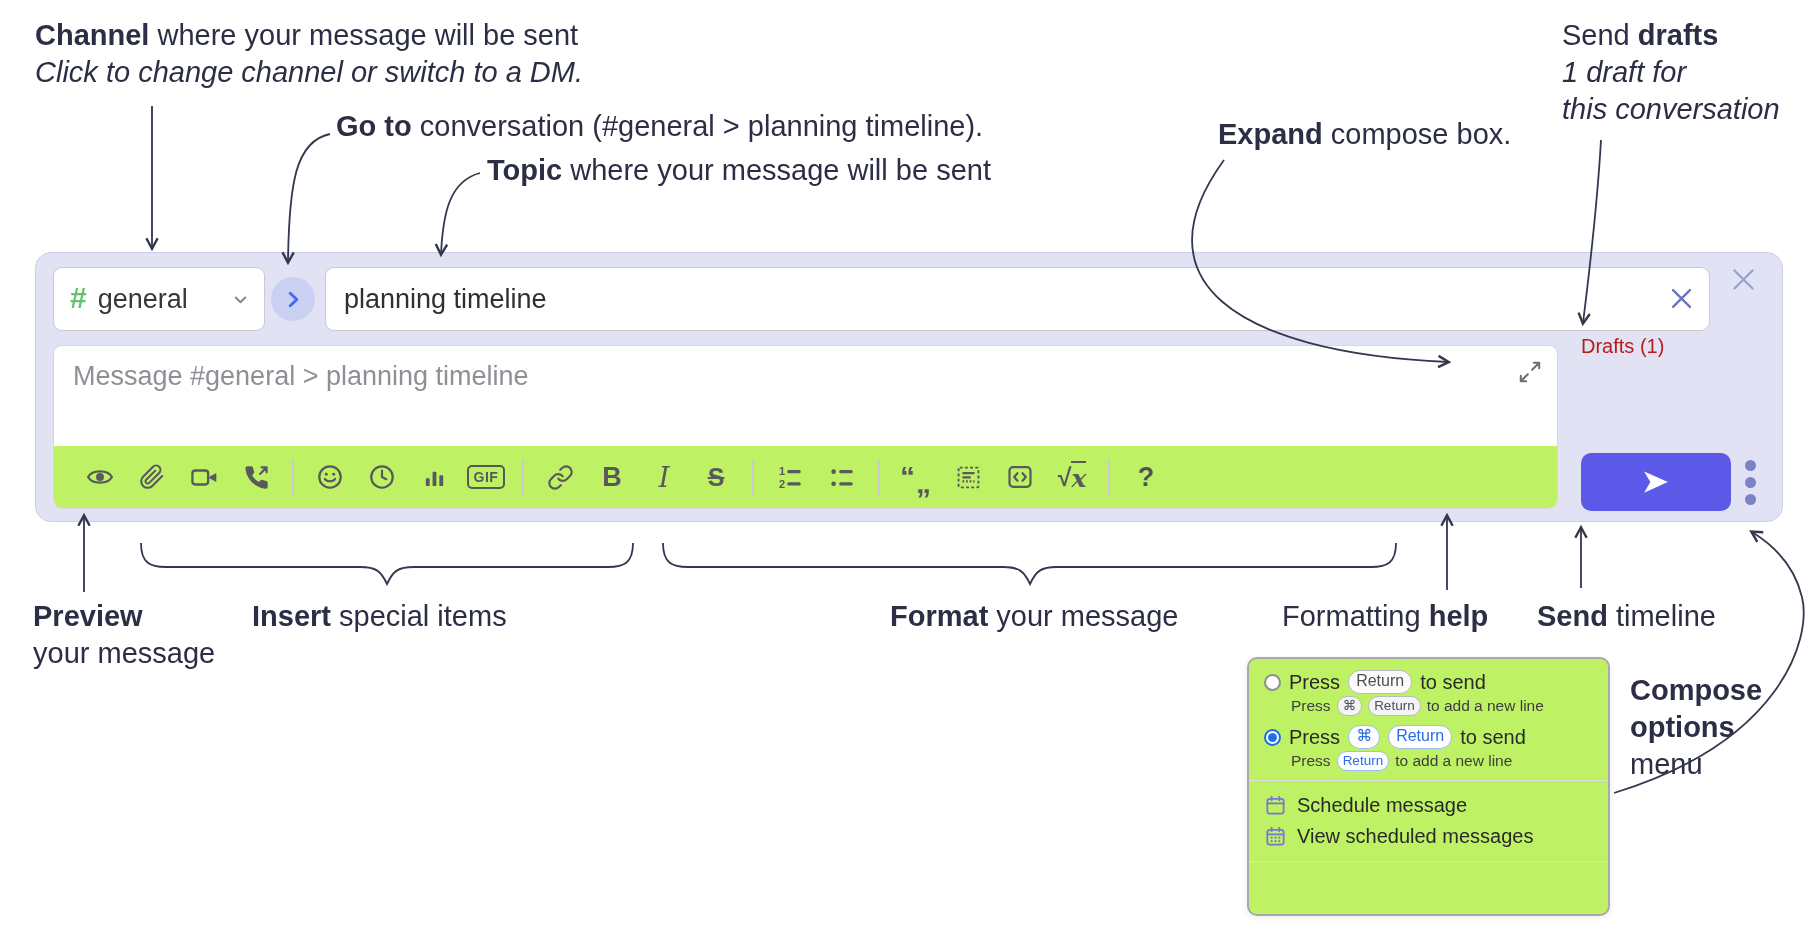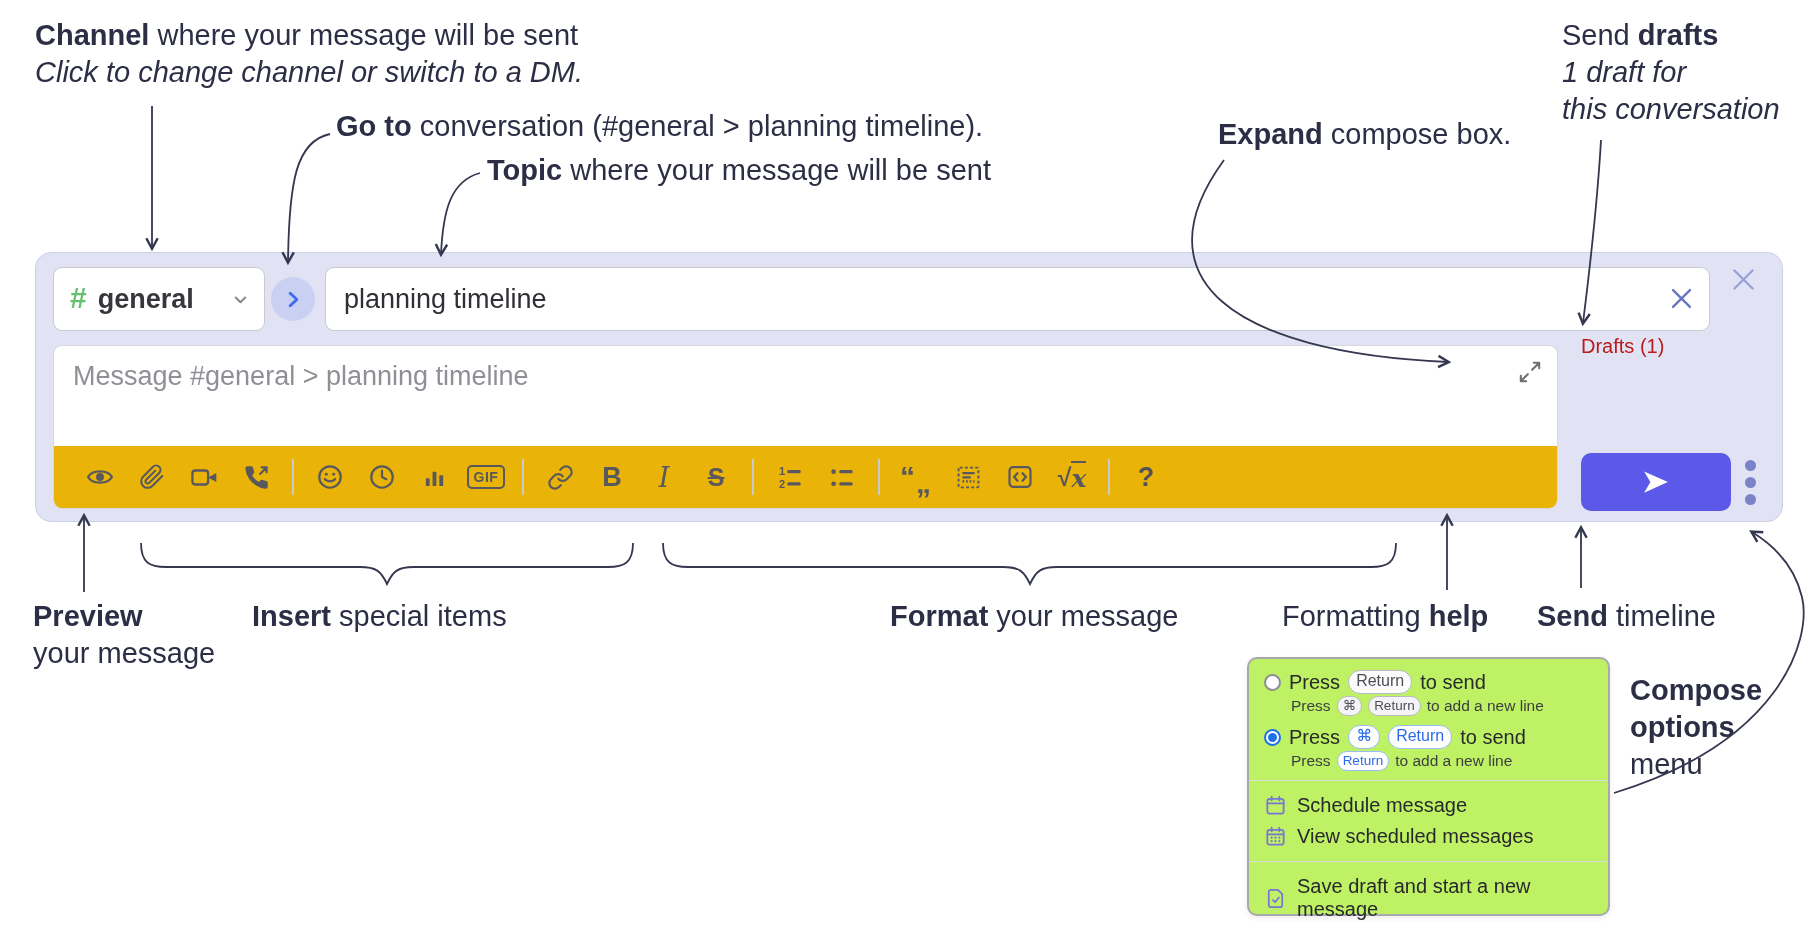--- a/index.html
+++ b/index.html
@@ -16,41 +16,41 @@
   .overlay { position:absolute; left:0; top:0; width:1814px; height:944px; z-index:40; pointer-events:none; }
 
   
   .compose { position:absolute; left:35px; top:252px; width:1748px; height:270px;
              background:#e1e3f4; border:1px solid #ccd0e6; border-radius:16px; z-index:5; }
   .whitebox { background:#fff; border:1px solid #c9c9cf; border-radius:9px; }
 
   .chan-select { position:absolute; left:17px; top:14px; width:212px; height:64px;
                  display:flex; align-items:center; gap:11px; padding:0 14px 0 16px; cursor:pointer; }
   .hash { color:#65c071; font-size:30px; font-weight:700; margin-top:-2px; }
-  .chan-name { font-size:27px; color:#36363c;font-weight:bold; }
+  .chan-name { font-size:27px; color:#36363c; }
   .chan-caret { margin-left:auto; display:flex; }
 
   .go-btn { position:absolute; left:235px; top:24px; width:44px; height:44px; border-radius:50%;
             background:#c9d0f2; display:flex; align-items:center; justify-content:center; cursor:pointer; }
 
   .topic-box { position:absolute; left:289px; top:14px; width:1385px; height:64px; }
   .topic-input { position:absolute; inset:0; border:none; outline:none; background:transparent;
                  font-family:"Liberation Sans", sans-serif; font-size:27px; color:#2f2f35; padding:0 64px 0 18px; }
   .topic-clear { position:absolute; right:14px; top:17px; cursor:pointer; display:flex; }
 
   .box-close { position:absolute; right:24px; top:12px; cursor:pointer; display:flex; }
 
   .msg-wrap { position:absolute; left:17px; top:92px; width:1505px; height:164px;
               background:#fff; border:1px solid #d6d7df; border-radius:9px; overflow:hidden; }
   .msg-area { position:absolute; left:0; top:0; right:0; height:102px; border:none; outline:none; resize:none;
               font-family:"Liberation Sans", sans-serif; font-size:27px; color:#34343a; padding:15px 60px 0 19px; background:transparent; }
   .msg-area::placeholder { color:#8f8f96; opacity:1; }
   .expand-btn { position:absolute; right:14px; top:13px; cursor:pointer; display:flex; }
 
-  .tb { position:absolute; left:0; right:0; bottom:0; height:62px; background:#eab308;
+  .tb { position:absolute; left:0; right:0; bottom:0; height:62px; background:#bef264;
         display:flex; align-items:center; padding:0 14px 0 20px; }
   .tbtn { min-width:40px; height:44px; display:flex; align-items:center; justify-content:center;
           color:#58585d; cursor:pointer; margin:0 6px; flex:none; }
   .tdiv { width:2px; height:36px; background:#c9c9d1; margin:0 10px; flex:none; }
   .t-b { font-size:27px; font-weight:800; }
   .t-i { font-size:27px; font-style:italic; font-family:"DejaVu Serif", serif; }
   .t-s { font-size:25px; font-weight:700; text-decoration:line-through; }
   .t-q { font-size:30px; font-weight:700; letter-spacing:1px; line-height:10px; }
   .t-q .low { display:inline-block; transform:translateY(6px); }
   .t-math { font-size:25px; font-weight:600; }
@@ -340,27 +340,20 @@
           <circle cx="8" cy="13.2" r="1.1" fill="#7a74d6"></circle>
           <circle cx="12" cy="13.2" r="1.1" fill="#7a74d6"></circle>
           <circle cx="16" cy="13.2" r="1.1" fill="#7a74d6"></circle>
           <circle cx="8" cy="16.8" r="1.1" fill="#7a74d6"></circle>
           <circle cx="12" cy="16.8" r="1.1" fill="#7a74d6"></circle>
           <circle cx="16" cy="16.8" r="1.1" fill="#7a74d6"></circle>
         </svg>
       <span>View scheduled messages</span>
     </div>
     <div class="pdiv"></div>
-    <div class="pitem">
-      <svg width="23" height="23" viewBox="0 0 24 24">
-          <path d="M7 3 H14.5 L19 7.5 V19 a2 2 0 0 1 -2 2 H7 a2 2 0 0 1 -2 -2 V5 a2 2 0 0 1 2 -2 Z" fill="none" stroke="#7a74d6" stroke-width="1.8" stroke-linejoin="round"></path>
-          <path d="M9.3 13.6 L11.5 15.8 L15.6 10.9" fill="none" stroke="#7a74d6" stroke-width="1.8" stroke-linecap="round" stroke-linejoin="round"></path>
-        </svg>
-      <span>Save draft and start a new message</span>
-    </div>
   </div>
 
   <svg class="overlay" viewBox="0 0 1814 944">
     <defs>
       <marker id="ah" viewBox="0 0 10 10" refX="7.5" refY="5" markerWidth="9" markerHeight="9" orient="auto-start-reverse">
         <path d="M1.5 1.5 L8 5 L1.5 8.5" fill="none" stroke="#34374e" stroke-width="1.5"></path>
       </marker>
     </defs>
     <g fill="none" stroke="#34374e" stroke-width="1.8">
       <path d="M152 106 L152 248" marker-end="url(#ah)"></path>

